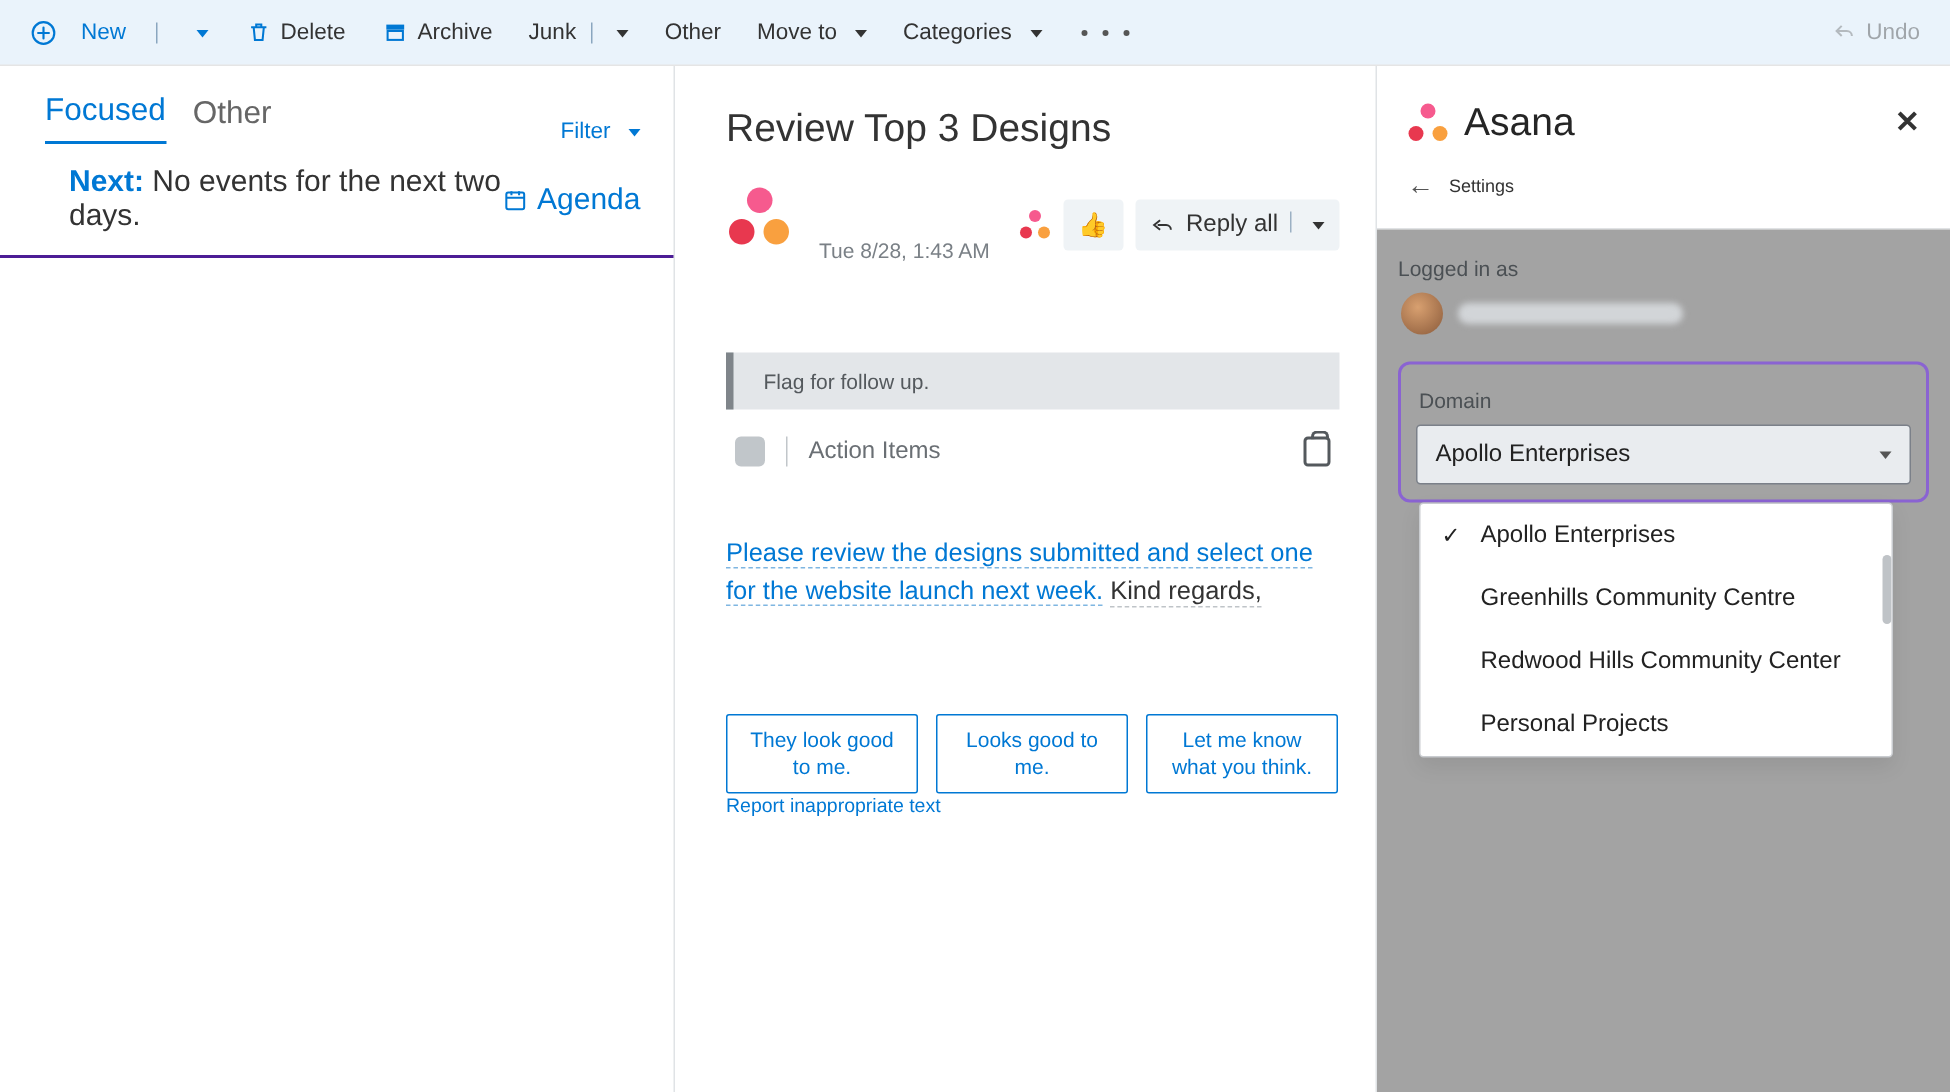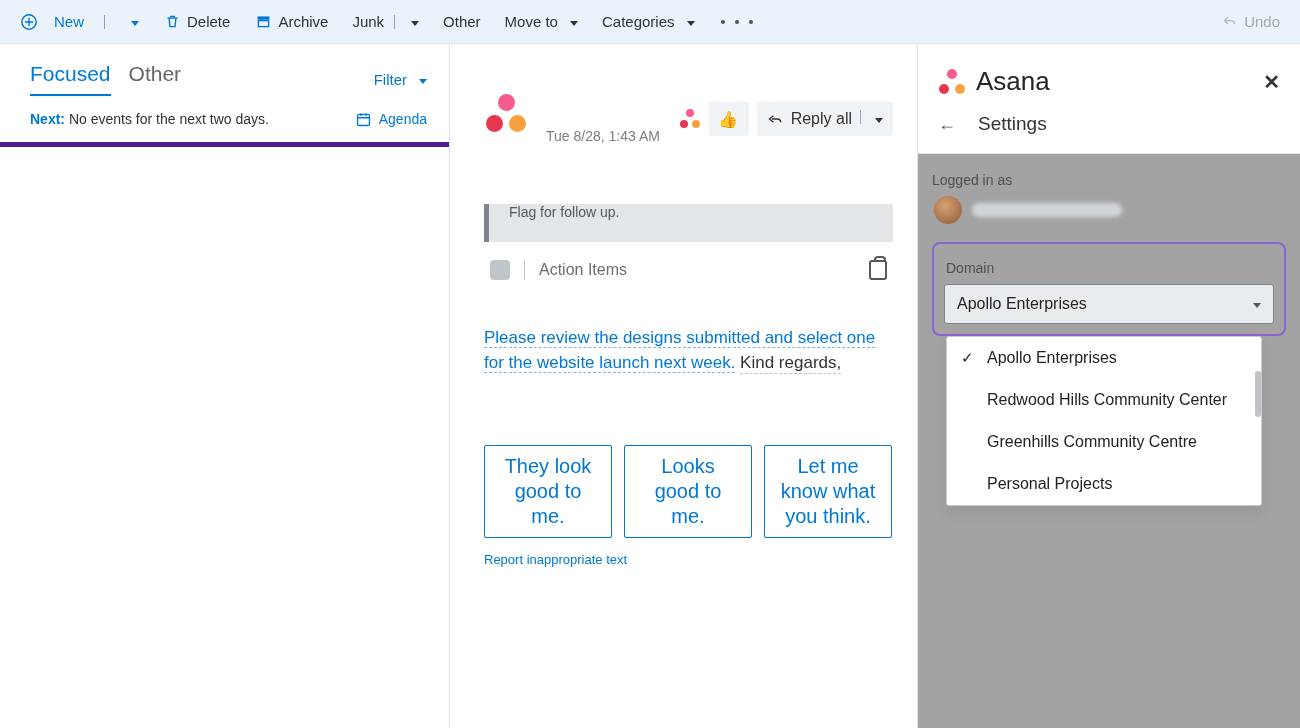--- a/index.html
+++ b/index.html
@@ -17,25 +17,25 @@
 
   .dots span { display:inline-block; width:4px; height:4px; background:#555; border-radius:50%; margin:0 2px; }
 
   
   .main { flex:1; display:flex; overflow:hidden; }
   .col-left { width:450px; border-right:1px solid #e0e3e6; display:flex; flex-direction:column; }
   .col-mid  { flex:1; border-right:1px solid #e0e3e6; padding: 26px 24px 0 34px; overflow:auto; }
   .col-right{ width:382px; display:flex; flex-direction:column; background:#fff; }
 
   
-  .tabs-row { display:flex; padding: 18px 22px 0 30px; }
+  .tabs-row { display:flex; align-items:flex-end; padding: 18px 22px 0 30px; }
   .tab { font-size:21px; padding-bottom:8px; margin-right:18px; color:#666; cursor:pointer; }
   .tab.active { color:#0078d4; border-bottom:2px solid #0078d4; }
   .filter { margin-left:auto; color:#0078d4; font-size:15px; display:flex; align-items:center; gap:6px; cursor:pointer; }
-  .next-row { display:flex; align-items:center; justify-content:space-between; padding: 14px 22px 14px 30px; font-size:14px; border-bottom:5px solid #4c1d95; }
+  .next-row { display:flex; align-items:center; justify-content:space-between; padding: 14px 22px 14px 46px; font-size:20px; border-bottom:2px solid #4c1d95; }
   .next-row .lead { color:#0078d4; font-weight:600; }
   .agenda { color:#0078d4; display:flex; align-items:center; gap:6px; cursor:pointer; }
 
   
   .subject { font-size:26px; font-weight:500; color:#333; }
   .msg-header { display:flex; align-items:flex-start; margin-top:24px; }
   .asana-circles { position:relative; width:44px; height:40px; }
   .asana-circles span { position:absolute; width:17px; height:17px; border-radius:50%; }
   .asana-circles .c1 { background:#f65a8e; top:0; left:14px; }
   .asana-circles .c2 { background:#e8384f; bottom:2px; left:2px; }
@@ -47,42 +47,42 @@
   .asana-circles.sm .c3 { bottom:1px; right:1px; }
 
   .msg-meta { flex:1; margin-left:18px; }
   .msg-time { font-size:14px; color:#7a8086; margin-top:34px; }
   .msg-actions { display:flex; align-items:center; gap:8px; margin-top:8px; }
   .pill { background:#eff3f6; height:34px; border-radius:3px; display:flex; align-items:center; padding:0 10px; cursor:pointer; color:#333; }
   .pill .chev-v::before { content:""; display:inline-block; width:1px; height:14px; background:#9bb0c3; margin:0 8px; }
   .reply-ico { display:inline-block; }
   .thumb-ico { font-size:16px; color:#333; }
 
-  .flag-bar { display:flex; align-items:flex-start; background:#e3e6e9; border-left:5px solid #7f858a; height:38px; padding-left:20px; font-size:14px; color:#54595d; margin-top:60px; }
+  .flag-bar { display:flex; align-items:center; background:#e3e6e9; border-left:5px solid #7f858a; height:38px; padding-left:20px; font-size:14px; color:#54595d; margin-top:60px; }
   .action-items { display:flex; align-items:center; padding: 18px 6px; border-bottom:0; font-size:16px; color:#6a6f74; }
   .action-items .ai-ico { width:20px; height:20px; background:#c1c6ca; border-radius:4px; margin-right:14px; }
   .action-items .sep { width:1px; height:20px; background:#c1c6ca; margin-right:14px; }
   .action-items .bag { margin-left:auto; width:18px; height:20px; border:2px solid #54595d; border-radius:3px; position:relative; }
   .action-items .bag::before { content:""; position:absolute; width:8px; height:4px; border:2px solid #54595d; border-bottom:none; border-radius:4px 4px 0 0; top:-6px; left:3px; }
 
   .body-text { margin-top:28px; font-size:17px; line-height:1.45; }
   .body-text .linkish { color:#0078d4; border-bottom:1px dashed #7fb6e1; text-decoration:none; }
   .body-text .plain { border-bottom:1px dashed #bfc4c8; padding-bottom:1px; }
 
   .suggest-row { display:flex; gap:12px; margin-top:70px; }
-  .suggest { border:1px solid #0078d4; color:#0078d4; font-size:20px; padding:8px 14px; text-align:center; width:128px; border-radius:2px; cursor:pointer; line-height:1.25; display:flex; align-items:center; justify-content:center; }
-  .report { color:#0078d4; font-size:13px; margin-top:14px; cursor:pointer; }
+  .suggest { border:1px solid #0078d4; color:#0078d4; font-size:14px; padding:8px 14px; text-align:center; width:128px; border-radius:2px; cursor:pointer; line-height:1.25; display:flex; align-items:center; justify-content:center; }
+  .report { color:#0078d4; font-size:13px; cursor:pointer; }
 
   
   .panel-head { display:flex; align-items:center; padding: 22px 20px 10px 20px; }
   .panel-head .title { font-size:26px; font-weight:400; margin-left:10px; color:#252525; }
   .close-x { margin-left:auto; font-size:20px; font-weight:700; cursor:pointer; color:#333; }
   .panel-sub { display:flex; align-items:center; gap:10px; padding: 6px 20px 18px 20px; border-bottom:1px solid #e0e2e4; }
   .back-arr { font-size:18px; color:#555; cursor:pointer; }
-  .panel-sub h2 { font-size:19px; font-weight:500;margin-left:12px; }
+  .panel-sub h2 { font-size:12px; font-weight:500; }
 
   .panel-body { flex:1; background:#a3a3a3; padding:18px 14px; position:relative; }
   .label-sm { font-size:14px; color:#4b5054; margin-bottom:8px; }
   .userrow { display:flex; align-items:center; gap:10px; margin-bottom:18px; padding-left:2px; }
   .avatar { width:28px; height:28px; border-radius:50%; background:radial-gradient(circle at 40% 35%, #d8a070, #8a5a3a); }
   .blur-email { width:150px; height:14px; background:#d2d5d8; border-radius:7px; filter:blur(2px); }
 
   .highlight-box { border:2px solid #8a63d2; border-radius:8px; padding:12px 10px 10px 10px; background:transparent; position:relative; }
   .sel-label { font-size:14px; color:#4b5054; margin:4px 2px 8px 2px; }
   .select { background:#e9ecef; border:1px solid #7b8089; border-radius:3px; height:40px; display:flex; align-items:center; justify-content:space-between; padding:0 12px; font-size:16px; color:#222; cursor:pointer; }
@@ -180,20 +180,21 @@
               <rect x="3" y="4" width="14" height="13" rx="1.5" fill="none" stroke="#0078d4" stroke-width="1.6"></rect>
               <path d="M3 8h14M7 3v3M13 3v3" stroke="#0078d4" stroke-width="1.6"></path>
             </svg>
         </span>
         <span>Agenda</span>
       </div>
     </div>
   </div>
 
   <div class="col-mid">
+    <div class="subject">Review Top 3 Designs</div>
 
     <div class="msg-header">
       <div class="asana-circles">
         <span class="c1"></span>
           <span class="c2"></span>
           <span class="c3"></span>
       </div>
       <div class="msg-meta">
         <div class="msg-time">Tue 8/28, 1:43 AM</div>
       </div>
@@ -266,21 +267,21 @@
 
       <div class="highlight-box">
         <div class="sel-label">Domain</div>
         <div class="select">
           <span>Apollo Enterprises</span>
           <span class="chev-down"></span>
         </div>
 
         <div class="dropdown">
           <div class="dd-item sel">Apollo Enterprises</div>
+          <div class="dd-item">Greenhills Community Centre</div>
           <div class="dd-item">Redwood Hills Community Center</div>
-          <div class="dd-item">Greenhills Community Centre</div>
           <div class="dd-item">Personal Projects</div>
           <div class="scroll"></div>
         </div>
       </div>
     </div>
   </div>
 </div>
 
 </body></html>

